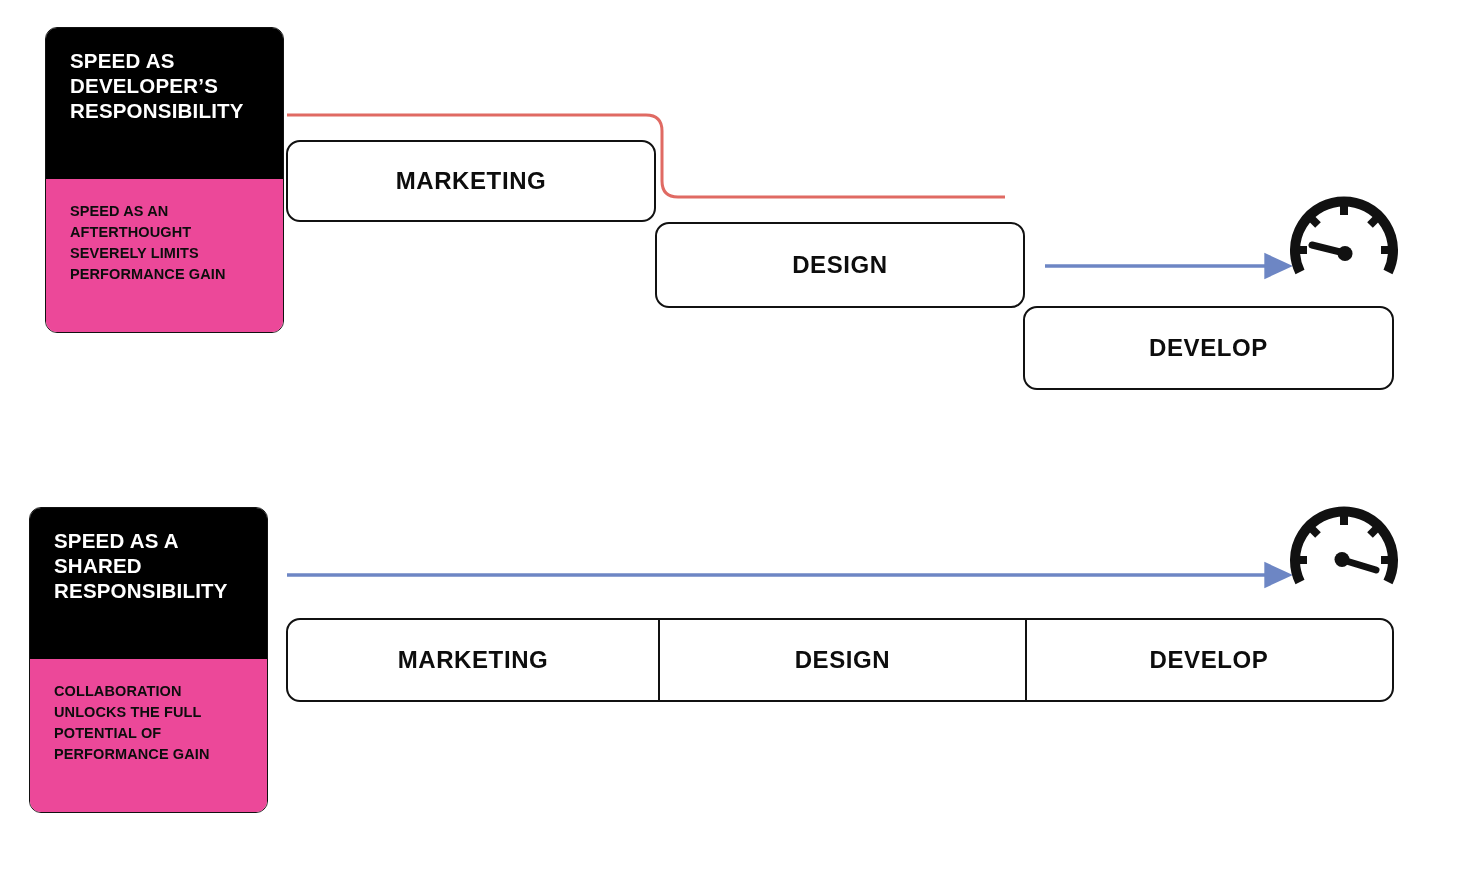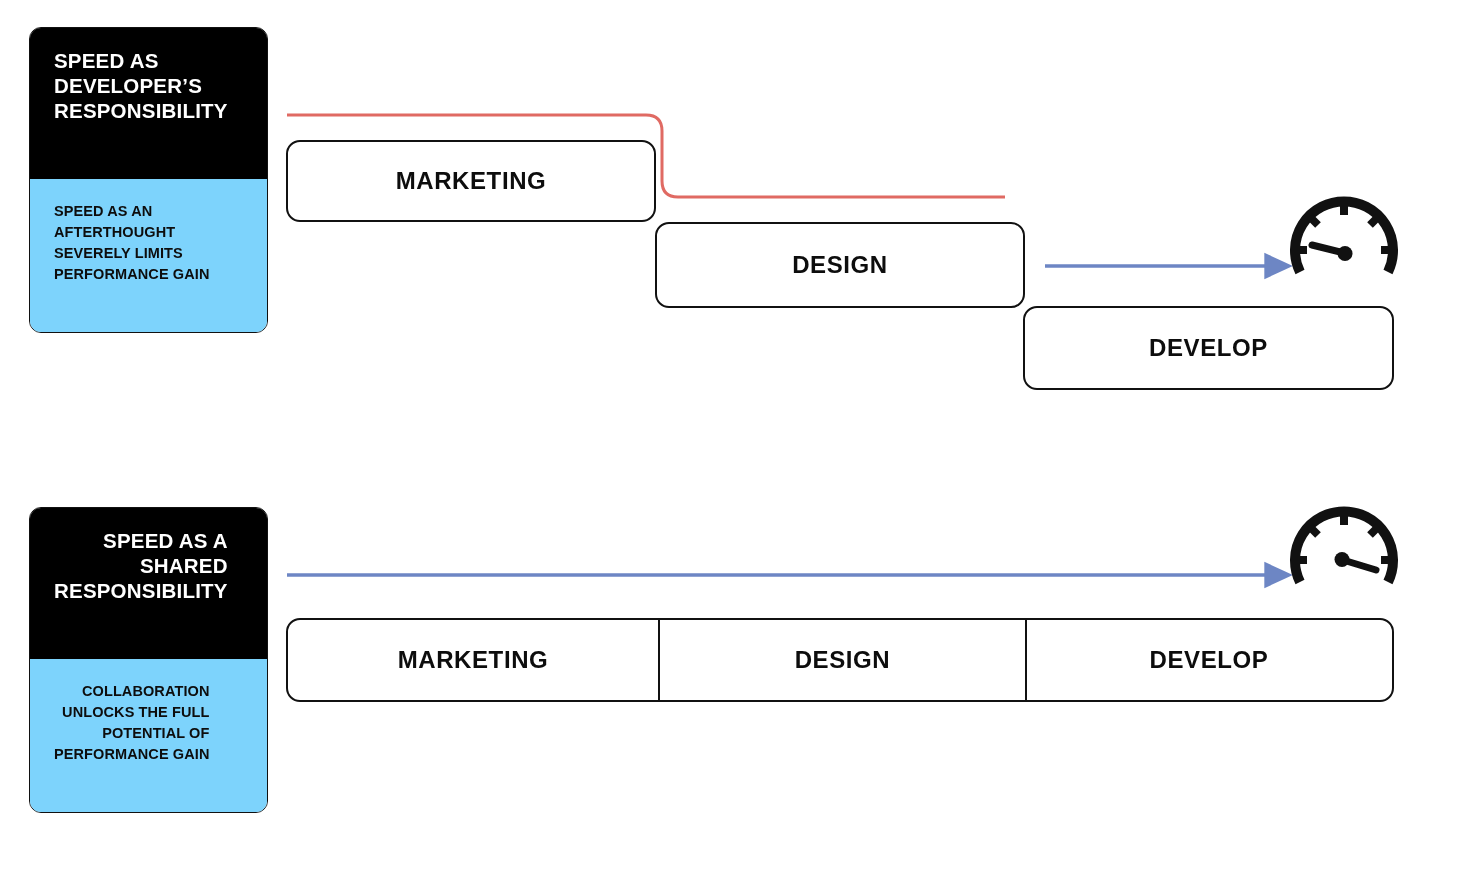--- a/index.html
+++ b/index.html
@@ -39,21 +39,21 @@
   }
   .card-head-text {
     font-size: 20.5px;
     font-weight: bold;
     line-height: 1.22;
     letter-spacing: 0.2px;
     text-transform: uppercase;
     white-space: pre-line;
   }
   .card-body {
-    background: #7dd3fc;
+    background: #ec4899;
     color: #0d0d0d;
     box-sizing: border-box;
     display: flex;
     align-items: flex-start;
     padding: 22px 14px 18px 24px;
   }
   .card-body-text {
     font-size: 14.5px;
     font-weight: bold;
     line-height: 1.45;
@@ -110,21 +110,21 @@
     width: 1464px;
     height: 872px;
     pointer-events: none;
   }
 </style>
 </head>
 <body>
 
 <div id="canvas">
 
-  <div class="label-card" style="left:29px; top:27px;">
+  <div class="label-card" style="left:45px; top:27px;">
     <div class="card-head" style="height:151px;">
       <span class="card-head-text">SPEED AS
 DEVELOPER’S
 RESPONSIBILITY</span>
     </div>
     <div class="card-body" style="height:153px;">
       <span class="card-body-text">SPEED AS AN
 AFTERTHOUGHT
 SEVERELY LIMITS
 PERFORMANCE GAIN</span>
@@ -136,21 +136,21 @@
   </div>
 
   <div class="stage-box" style="left:655px; top:222px; width:370px; height:86px;">
     <span class="stage-label">DESIGN</span>
   </div>
 
   <div class="stage-box" style="left:1023px; top:306px; width:371px; height:84px;">
     <span class="stage-label">DEVELOP</span>
   </div>
 
-  <div class="label-card" style="left:29px; top:507px;text-align:right;">
+  <div class="label-card" style="left:29px; top:507px;">
     <div class="card-head" style="height:151px;">
       <span class="card-head-text">SPEED AS A
 SHARED
 RESPONSIBILITY</span>
     </div>
     <div class="card-body" style="height:153px;">
       <span class="card-body-text">COLLABORATION
 UNLOCKS THE FULL
 POTENTIAL OF
 PERFORMANCE GAIN</span>

